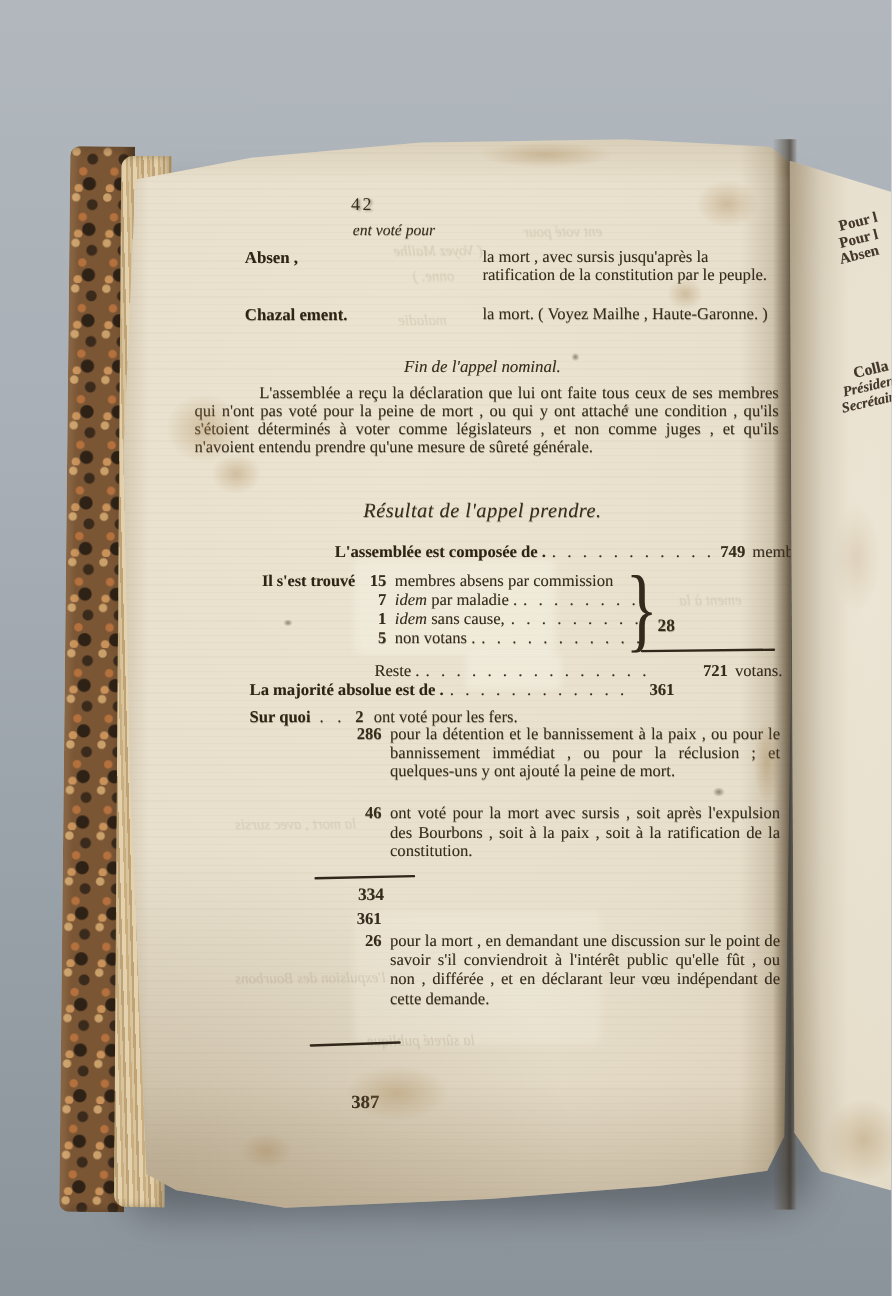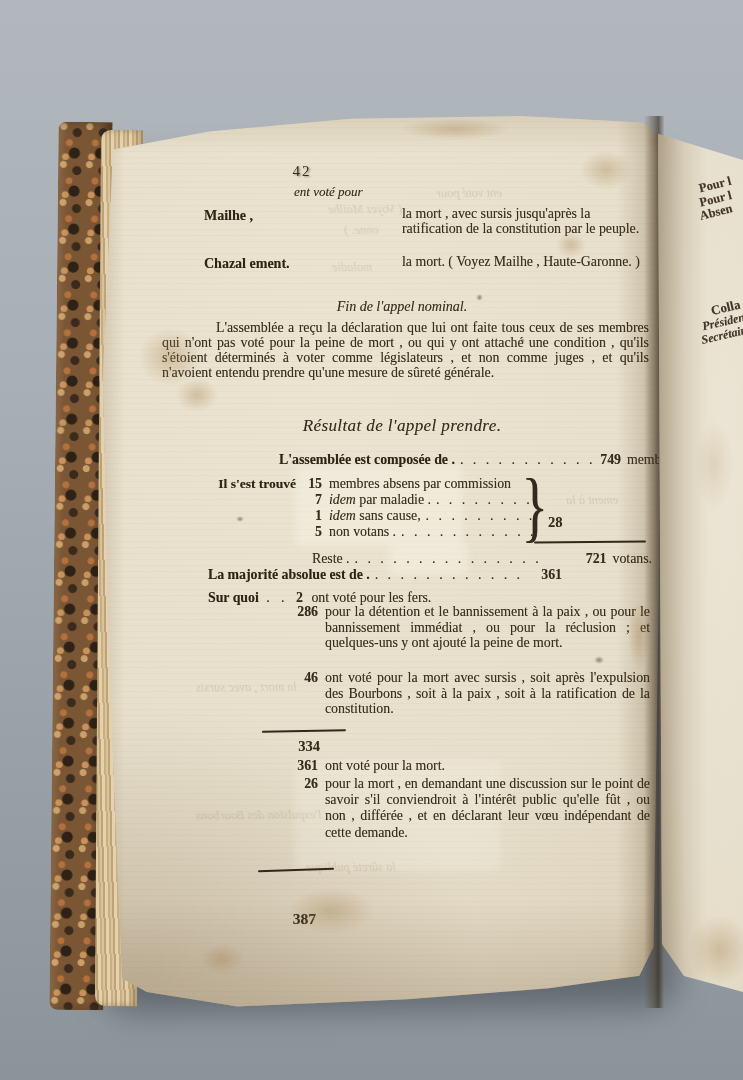--- a/index.html
+++ b/index.html
@@ -108,21 +108,21 @@
   <div class="ghost" style="left:248px; top:115px;">onne. )</div>
   <div class="ghost" style="left:236px; top:152px;">maladie</div>
   <div class="ghost" style="left:470px; top:385px;">ement à la</div>
   <div class="ghost" style="left:100px; top:572px;">la mort , avec sursis</div>
   <div class="ghost" style="left:100px; top:700px;">l'expulsion des Bourbons</div>
   <div class="ghost" style="left:210px; top:752px;">la sûreté publique</div>
 
   <div class="txt center" style="left:186px; top:56px; width:40px; font-size:15px; letter-spacing:2px; text-shadow:1.5px 1px 2px rgba(60,45,25,.45);">42</div>
   <div class="txt ital" style="left:198px; top:76px; font-size:13px;">ent voté pour</div>
 
-  <div class="txt bold" style="left:108px; top:100px; font-size:14px;">Mailhe ,</div>
+  <div class="txt bold" style="left:108px; top:100px; font-size:14px;">Absen ,</div>
   <div class="txt" style="left:306px; top:98px; width:250px;">la mort , avec sursis jusqu'après la ratification de la constitution par le peuple.</div>
   <div class="txt bold" style="left:108px; top:148px; font-size:14px;">Chazal ement.</div>
   <div class="txt" style="left:306px; top:146px; width:250px;">la mort. ( Voyez Mailhe , Haute-Garonne. )</div>
 
   <div class="txt ital center" style="left:60px; top:191px; width:492px; font-size:14px;">Fin de l'appel nominal.</div>
 
   <div class="txt justify" style="left:66px; top:212px; width:487px; text-indent:54px; line-height:15.1px;">L'assemblée a reçu la déclaration que lui ont faite tous ceux de ses membres qui n'ont pas voté pour la peine de mort , ou qui y ont attaché une condition , qu'ils s'étoient déterminés à voter comme législateurs , et non comme juges , et qu'ils n'avoient entendu prendre qu'une mesure de sûreté générale.</div>
 
   <div class="txt ital center" style="left:60px; top:310px; width:492px; font-size:17px; letter-spacing:.4px;">Résultat de l'appel prendre.</div>
 
@@ -189,21 +189,20 @@
   <div class="hang txt" style="top:562px;">
     <span class="num">46</span>
     <span class="body">ont voté pour la mort avec sursis , soit après l'expulsion des Bourbons , soit à la paix , soit à la ratification de la constitution.</span>
   </div>
 
   <div class="print-rule" style="left:166px; top:622px; width:84px; transform:rotate(-1.2deg);"></div>
   <div class="txt semibold" style="left:170px; top:631px; width:54px; text-align:right; font-size:14.5px;">334</div>
 
   <div class="hang txt" style="top:650px;">
     <span class="num">361</span>
-    <span class="body">ont voté pour la mort.</span>
   </div>
   <div class="hang txt" style="top:668px;">
     <span class="num">26</span>
     <span class="body" style="line-height:16.2px;">pour la mort , en demandant une discussion sur le point de savoir s'il conviendroit à l'intérêt public qu'elle fût , ou non , différée , et en déclarant leur vœu indépendant de cette demande.</span>
   </div>
 
   <div class="print-rule" style="left:162px; top:761px; width:76px; transform:rotate(-2deg);"></div>
   <div class="txt semibold" style="left:166px; top:769px; width:54px; text-align:right; font-size:15.5px;margin-top:34px;">387</div>
 
   <div class="stain" style="left:42px;  top:220px; width:64px;  height:58px;"></div>

